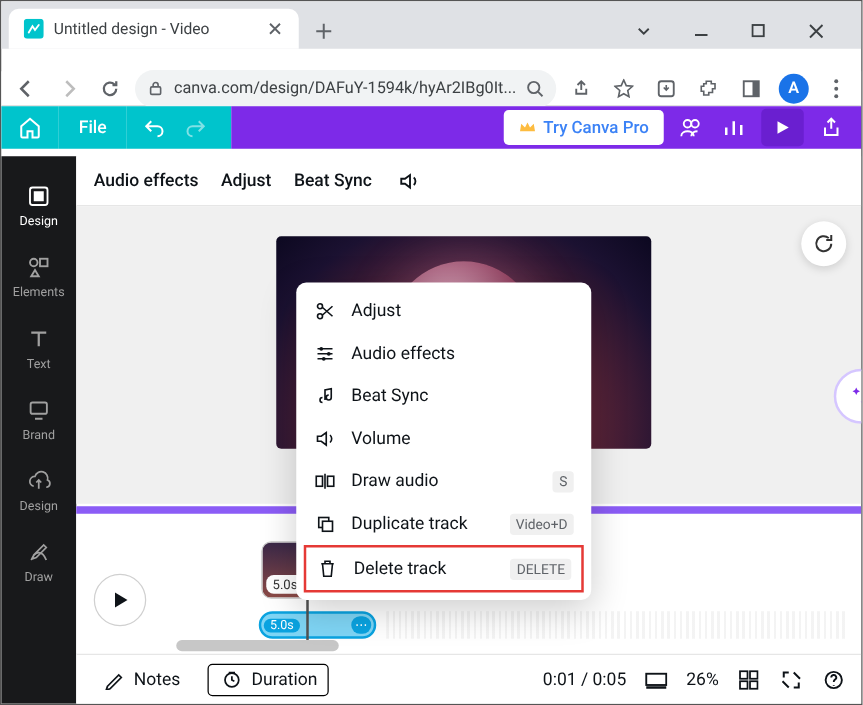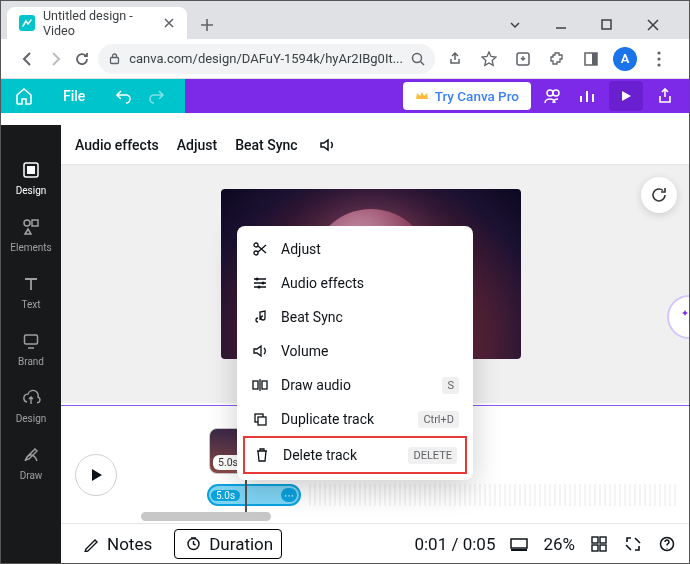--- a/index.html
+++ b/index.html
@@ -1,27 +1,27 @@
 <!DOCTYPE html>
 <html><head>
 <meta charset="utf-8">
 <style>
   * { box-sizing: border-box; margin: 0; padding: 0; font-family: -apple-system, BlinkMacSystemFont, "Segoe UI", Roboto, sans-serif; }
   body { width: 690px; height: 564px; overflow: hidden; background: #fff; border: 1px solid #555; position: relative; }
 
   
   .titlebar { height: 38px; background: #dfe1e5; display: flex; align-items: flex-end; }
-  .tab { background: #fff; height: 32px; display: flex; align-items: center; gap: 8px; padding: 0 12px; border-radius: 8px 8px 0 0; margin-left: 6px; width: 180px; font-size: 12.5px; color: #3c4043; }
+  .tab { background: #fff; height: 32px; display: flex; align-items: center; gap: 8px; padding: 0 12px; border-radius: 8px 8px 0 0; margin-left: 6px; width: 232px; font-size: 12.5px; color: #3c4043; }
   .tab .favicon { width: 16px; height: 16px; display:flex; align-items:center; justify-content:center; }
   .tab .x { margin-left: auto; width: 14px; height: 14px; display:flex; align-items:center; justify-content:center; color:#5f6368; }
   .newtab { width: 28px; height: 28px; display:flex; align-items:center; justify-content:center; color:#5f6368; margin-left:6px; }
   .wincontrols { margin-left: auto; display:flex; gap: 18px; padding: 0 14px 8px 0; color:#3c4043; }
   .wincontrols span { width: 28px; text-align:center; }
 
-  .addrbar { height: 40px; background:#fff; display:flex; align-items:center; padding: 0 16px; gap: 6px; border-bottom:1px solid #e0e0e0;}
+  .addrbar { height: 28px; background:#fff; display:flex; align-items:center; padding: 0 6px; gap: 6px; border-bottom:1px solid #e0e0e0;margin-top:18px;}
   .navbtn { width: 28px; height: 28px; display:flex; align-items:center; justify-content:center; color:#5f6368; border-radius:50%; }
   .navbtn.disabled { color:#bdbdbd; }
   .omnibox { flex:1; height: 30px; background:#f1f3f4; border-radius:15px; display:flex; align-items:center; padding:0 10px; gap:8px; font-size:13px; color:#3c4043;}
   .omnibox .url { white-space:nowrap; overflow:hidden; text-overflow:ellipsis; flex:1; }
   .addr-icons { display:flex; gap:6px; }
   .addr-icons .ic { width:28px; height:28px; display:flex; align-items:center; justify-content:center; color:#5f6368; }
   .avatar { width:24px; height:24px; border-radius:50%; background:#1a73e8; color:#fff; display:flex; align-items:center; justify-content:center; font-size:13px; font-weight:600; }
 
   
   .canva-top { height: 34px; display:flex; align-items:center; }
@@ -31,53 +31,53 @@
   .ct-undo { height:100%; background:#00c4cc; display:flex; align-items:center; gap:8px; padding:0 14px; }
   .ct-undo span { color:#fff; width:24px; text-align:center; }
   .ct-undo .redo { opacity:.5; }
   .ct-right { flex:1; height:100%; background:#7d2ae8; display:flex; align-items:center; justify-content:flex-end; gap:10px; padding:0 12px; color:#fff; }
   .pro-btn { background:#fff; color:#3b82f6; border-radius:4px; padding:6px 12px; font-size:13.5px; font-weight:500; display:flex; align-items:center; gap:6px; }
   .crown { color:#fdbc40; }
   .play-btn { width:34px; height:30px; background:#6a1fd0; border-radius:4px; display:flex; align-items:center; justify-content:center; }
   .ct-ic { width:24px; display:flex; justify-content:center; }
 
   
-  .sidebar { position:absolute; top: 124px; left:0; width:60px; bottom:0; background:#18191b; display:flex; flex-direction:column; align-items:center; padding-top:24px; }
+  .sidebar { position:absolute; top: 124px; left:0; width:60px; bottom:0; background:#18191b; display:flex; flex-direction:column; align-items:center; padding-top:11px; }
   .side-item { width:100%; display:flex; flex-direction:column; align-items:center; gap:4px; padding:10px 0; color:#a0a0a0; font-size:10px; }
   .side-item.active { color:#fff; }
   .side-ic { width:22px; height:22px; display:flex; align-items:center; justify-content:center; }
 
   
   .sec-bar { position:absolute; top:124px; left:60px; right:0; height:40px; background:#fff; border-bottom:1px solid #e6e6e6; display:flex; align-items:center; gap:18px; padding:0 14px; font-size:14px; color:#0e1318; font-weight:500;}
   .sec-bar .ic { width:22px; display:flex; justify-content:center; color:#0e1318;}
 
   
   .canvas-area { position:absolute; top:164px; left:60px; right:0; bottom:160px; background:#f0f0f0; }
   .video-thumb { position:absolute; top:24px; left:160px; width:300px; height:170px; background: radial-gradient(circle at 50% 90%, #d14f3a 0%, #6a2839 40%, #1b1131 80%, #0c0820 100%); border-radius:4px; overflow:hidden;}
   .moon { position:absolute; top:20px; left:90px; width:120px; height:120px; border-radius:50%; background: radial-gradient(circle at 40% 35%, #e6b8cc, #8b3858 60%, #3c1430); box-shadow: 0 0 40px rgba(230,150,200,.3);}
   .regen { position:absolute; top:12px; right:12px; width:36px; height:36px; background:#fff; border-radius:50%; box-shadow:0 2px 8px rgba(0,0,0,.15); display:flex; align-items:center; justify-content:center; }
   .magic { position:absolute; right:-22px; top:130px; width:44px; height:44px; background:#fff; border:2px solid #d5c6ff; border-radius:50%; display:flex; align-items:center; justify-content:center; color:#7d2ae8;}
   .hscroll { position:absolute; bottom:-16px; left:4px; right:20px; height:8px; background:#e8e8e8; border-radius:4px;}
 
   
-  .timeline { position:absolute; left:60px; right:0; bottom:40px; height:118px; background:#fff; border-top:1px solid #8b5cf6; }
+  .timeline { position:absolute; left:60px; right:0; bottom:40px; height:118px; background:#fff; border-top:6px solid #8b5cf6; }
   .playhead-zone { position:absolute; left:88px; right:6px; top:0; bottom:0; }
   .play-ctrl { position:absolute; left:14px; top:48px; width:42px; height:42px; border:1px solid #d0d0d0; border-radius:50%; display:flex; align-items:center; justify-content:center;}
   .clip { position:absolute; left:60px; top:22px; width:90px; height:46px; border:1px solid #c8c8c8; border-radius:8px; overflow:hidden; background: linear-gradient(#3a2848, #8c4a46); display:flex; align-items:flex-end;}
   .clip-dur { background:#fff; color:#333; font-size:10.5px; padding:1px 5px; border-radius:6px; margin:3px; }
   .audio-clip { position:absolute; left:58px; top:78px; width:94px; height:22px; border:2px solid #0aa3e0; background:#7fd5f5; border-radius:11px; display:flex; align-items:center; padding:0 2px;}
   .audio-dur { background:#0aa3e0; color:#fff; font-size:10px; padding:0 5px; border-radius:8px;}
   .audio-dots { margin-left:auto; width:16px; height:14px; background:#0aa3e0; border-radius:7px; color:#fff; font-size:10px; display:flex; align-items:center; justify-content:center;}
   .wave-rest { position:absolute; left:160px; right:6px; top:78px; height:22px; background: repeating-linear-gradient(90deg, #e8e8e8 0 2px, transparent 2px 5px); opacity:.5;}
   .playhead { position:absolute; left:96px; top:6px; bottom:4px; width:2px; background:#525252;}
   .playhead:before { content:""; position:absolute; top:-4px; left:-4px; width:10px; height:10px; background:#525252; border-radius:2px; transform:rotate(45deg);}
   .tl-scroll { position:absolute; left:80px; bottom:2px; height:9px; width:130px; background:#c7c7c7; border-radius:5px;}
 
   
-  .bottombar { position:absolute; left:60px; right:0; bottom:0; height:40px; background:#fff; border-top:1px solid #e6e6e6; display:flex; align-items:center; padding:0 12px; gap:14px; font-size:17px; color:#0e1318;}
+  .bottombar { position:absolute; left:60px; right:0; bottom:0; height:40px; background:#fff; border-top:1px solid #e6e6e6; display:flex; align-items:center; padding:0 12px; gap:14px; font-size:14px; color:#0e1318;}
   .bb-btn { display:flex; align-items:center; gap:6px; padding:4px 8px; border-radius:4px;}
   .bb-btn.boxed { border:1px solid #000000;text-align:center;}
   .bb-spacer { flex:1; }
   .bb-ic { width:20px; display:flex; justify-content:center; color:#0e1318;}
 
   
   .ctx { position:absolute; top:225px; left:236px; width:236px; background:#fff; border-radius:8px; box-shadow:0 8px 30px rgba(0,0,0,.2); padding:6px 0;}
   .ctx-item { display:flex; align-items:center; gap:12px; padding:8px 14px; font-size:14px; color:#0e1318;}
   .ctx-item .mic { width:18px; height:18px; display:flex; align-items:center; justify-content:center; color:#0e1318;}
   .ctx-item .sc { margin-left:auto; font-size:11px; color:#5f6368; background:#f0f0f0; padding:2px 5px; border-radius:3px;}
@@ -461,21 +461,21 @@
     <span class="sc">S</span>
   </div>
   <div class="ctx-item">
     <span class="mic">
         <svg width="16" height="16" viewBox="0 0 16 16">
           <rect x="3" y="3" width="8" height="8" stroke="currentColor" stroke-width="1.3" fill="none"></rect>
           <rect x="6" y="6" width="8" height="8" stroke="currentColor" stroke-width="1.3" fill="#fff"></rect>
         </svg>
       </span>
     <span>Duplicate track</span>
-    <span class="sc">Ctrl+D</span>
+    <span class="sc">Video+D</span>
   </div>
   <div class="ctx-highlight">
     <div class="ctx-item">
       <span class="mic">
           <svg width="16" height="16" viewBox="0 0 16 16">
             <path d="M3 4h10 M6 4V2h4v2 M4 4l1 10h6l1-10" stroke="currentColor" stroke-width="1.3" fill="none"></path>
           </svg>
         </span>
       <span>Delete track</span>
       <span class="sc">DELETE</span>

